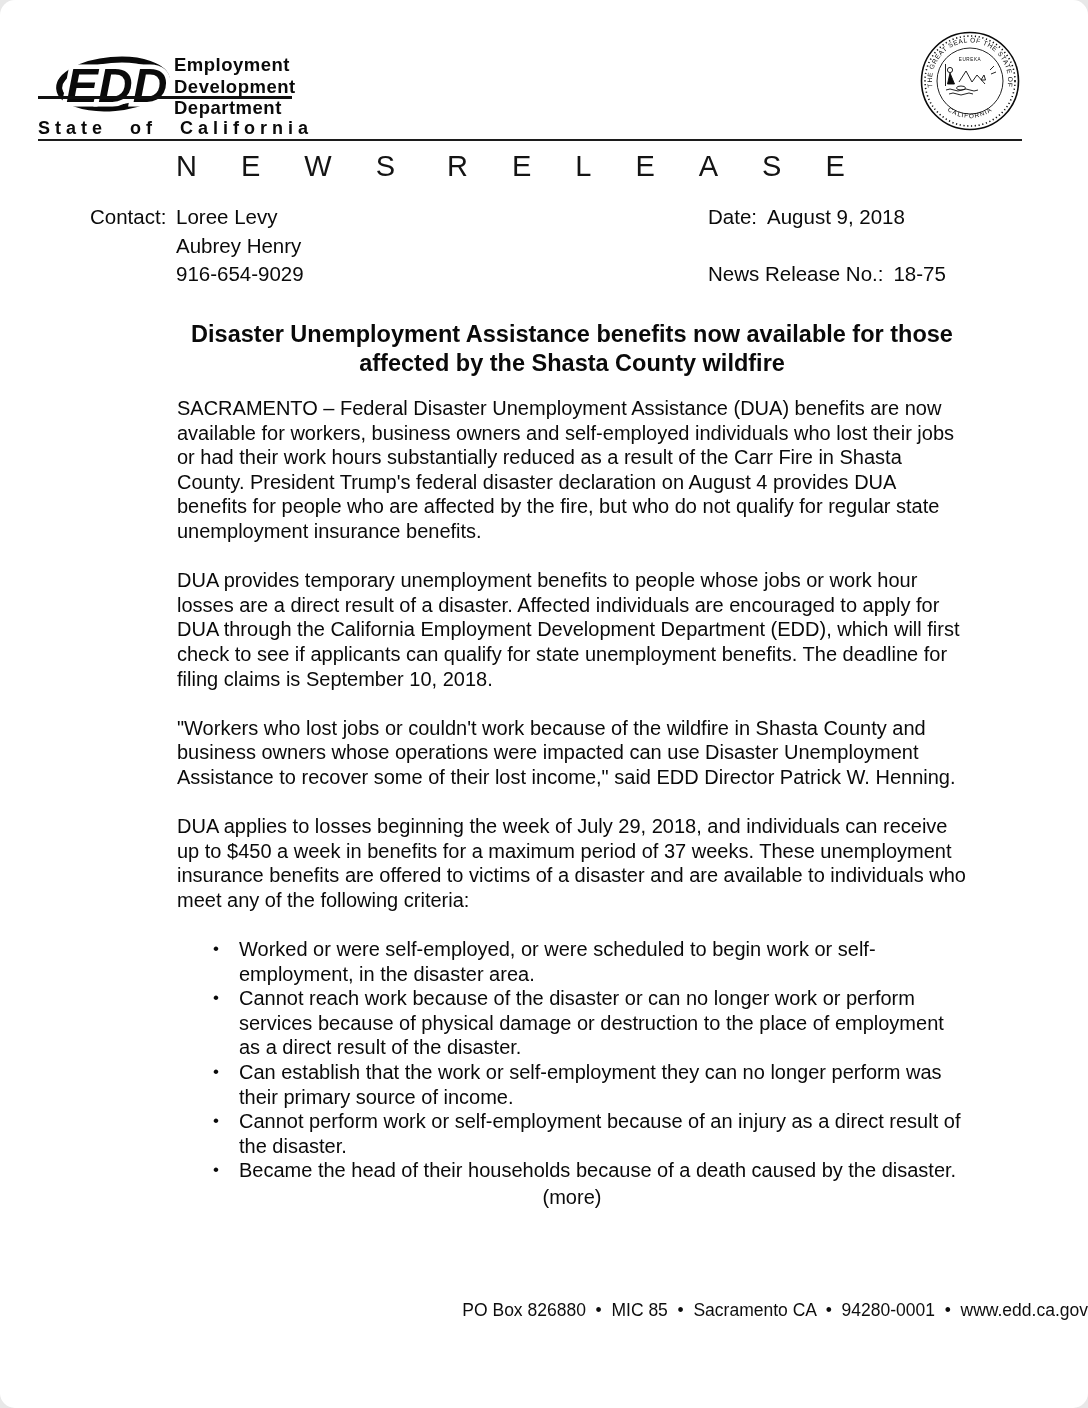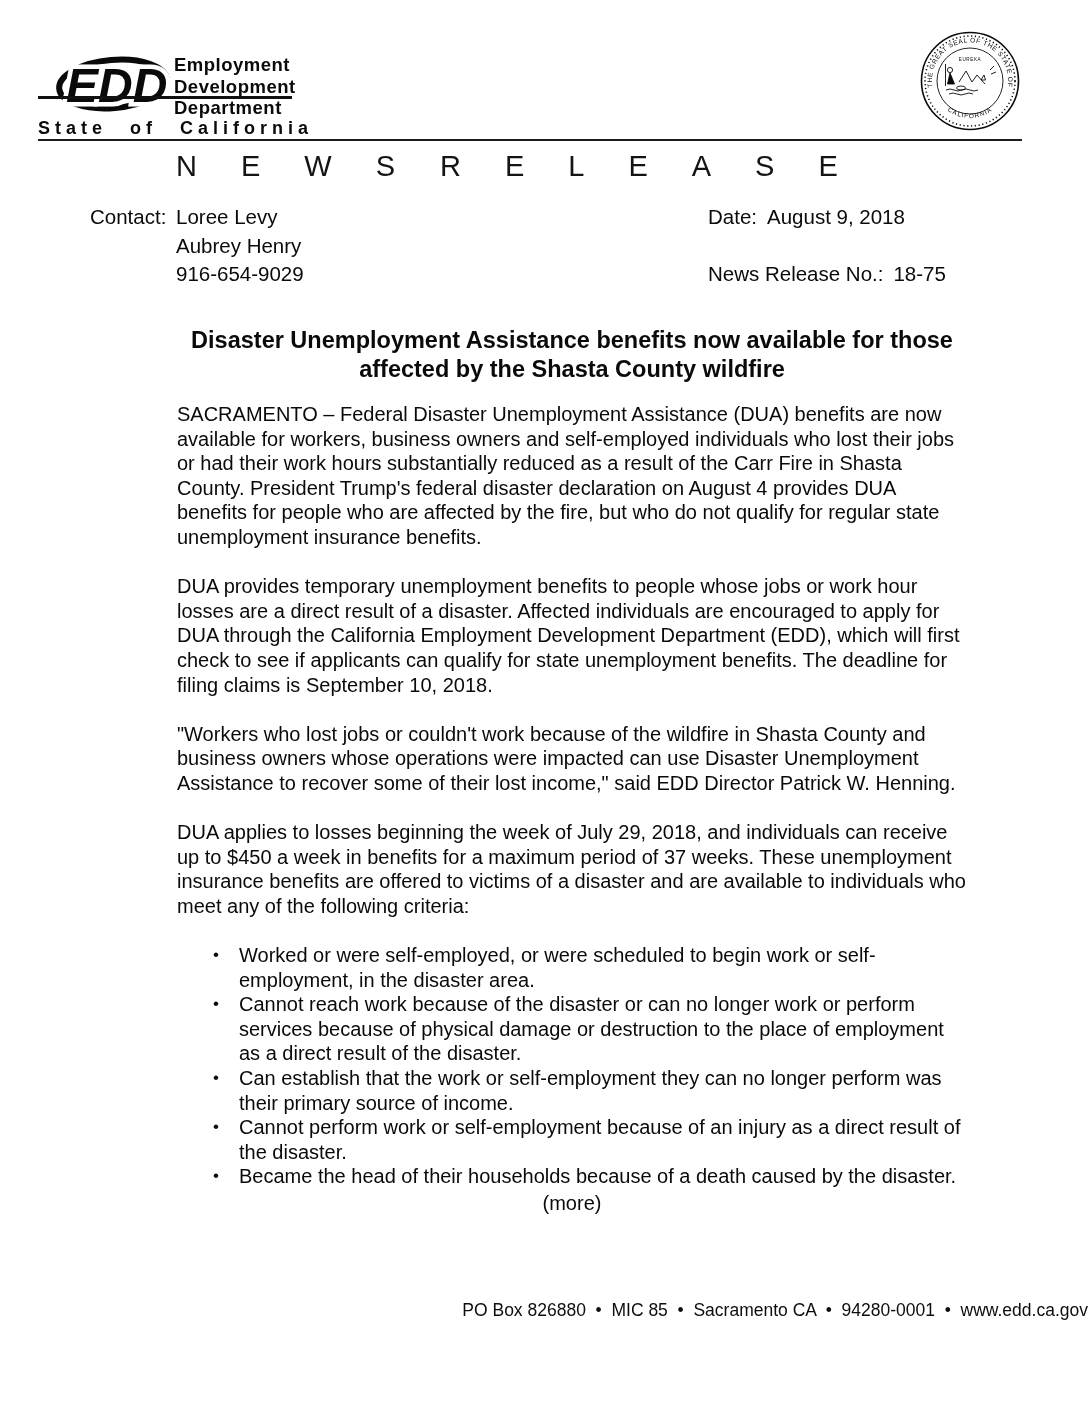--- a/index.html
+++ b/index.html
@@ -4,49 +4,50 @@
 <style>
   html,body{margin:0;padding:0;background:#e8e8e8;}
   .page{
     position:relative;
     width:1088px;height:1408px;
     margin:0 auto;
     background:#ffffff;
     color:#0a0a0a;
     font-family:"Liberation Sans", sans-serif;
     overflow:hidden;
+    border-radius:15px;
   }
   
   .edd-logo{position:absolute;left:38px;top:48px;width:260px;}
   .edd-logo .mark{position:absolute;left:18px;top:4px;}
   .edd-logo .dept{position:absolute;left:136px;top:6px;font-weight:bold;font-size:18.5px;line-height:21.5px;letter-spacing:.5px;}
   .edd-logo .state{position:absolute;left:0;top:70px;width:256px;font-weight:bold;font-size:18px;letter-spacing:5px;word-spacing:13px;white-space:nowrap;}
   .rule-logo{position:absolute;left:38px;top:96px;width:254px;height:3px;background:#111;}
   .rule-long{position:absolute;left:38px;top:139px;width:984px;height:2px;background:#1c1c1c;}
   
   .seal{position:absolute;left:919px;top:30px;}
   
   .masthead{
     position:absolute;left:176px;top:150px;
-    display:flex;gap:1px;
+    display:flex;gap:8px;
     font-size:29px;letter-spacing:44px;
     color:#141414;
     font-stretch:condensed;
   }
   
   .meta{position:absolute;left:0;top:203px;width:100%;font-size:20.5px;line-height:28.5px;}
   .meta .contact-label{position:absolute;left:90px;top:0;}
   .meta .contact-values{position:absolute;left:176px;top:0;}
   .meta .date-row{position:absolute;left:708px;top:0;white-space:nowrap;}
   .meta .relno-row{position:absolute;left:708px;top:57px;white-space:nowrap;}
   .meta .lbl{margin-right:10px;}
   
   .content{position:absolute;left:177px;top:320px;width:790px;font-size:20px;line-height:24.6px;}
   .headline{
-    margin:6px 0 18px 0;
+    margin:0 0 18px 0;
     font-size:23.5px;line-height:29px;font-weight:bold;
     text-align:center;
   }
   .content p{margin:0 0 24.6px 0;}
   .content ul{list-style:none;margin:0;padding:0;}
   .content li{display:flex;}
   .content li .dot{width:26px;margin-left:36px;flex:0 0 auto;font-size:17px;}
   .content li .li-text{flex:1;}
   .more{text-align:center;margin-top:2px;}
   

